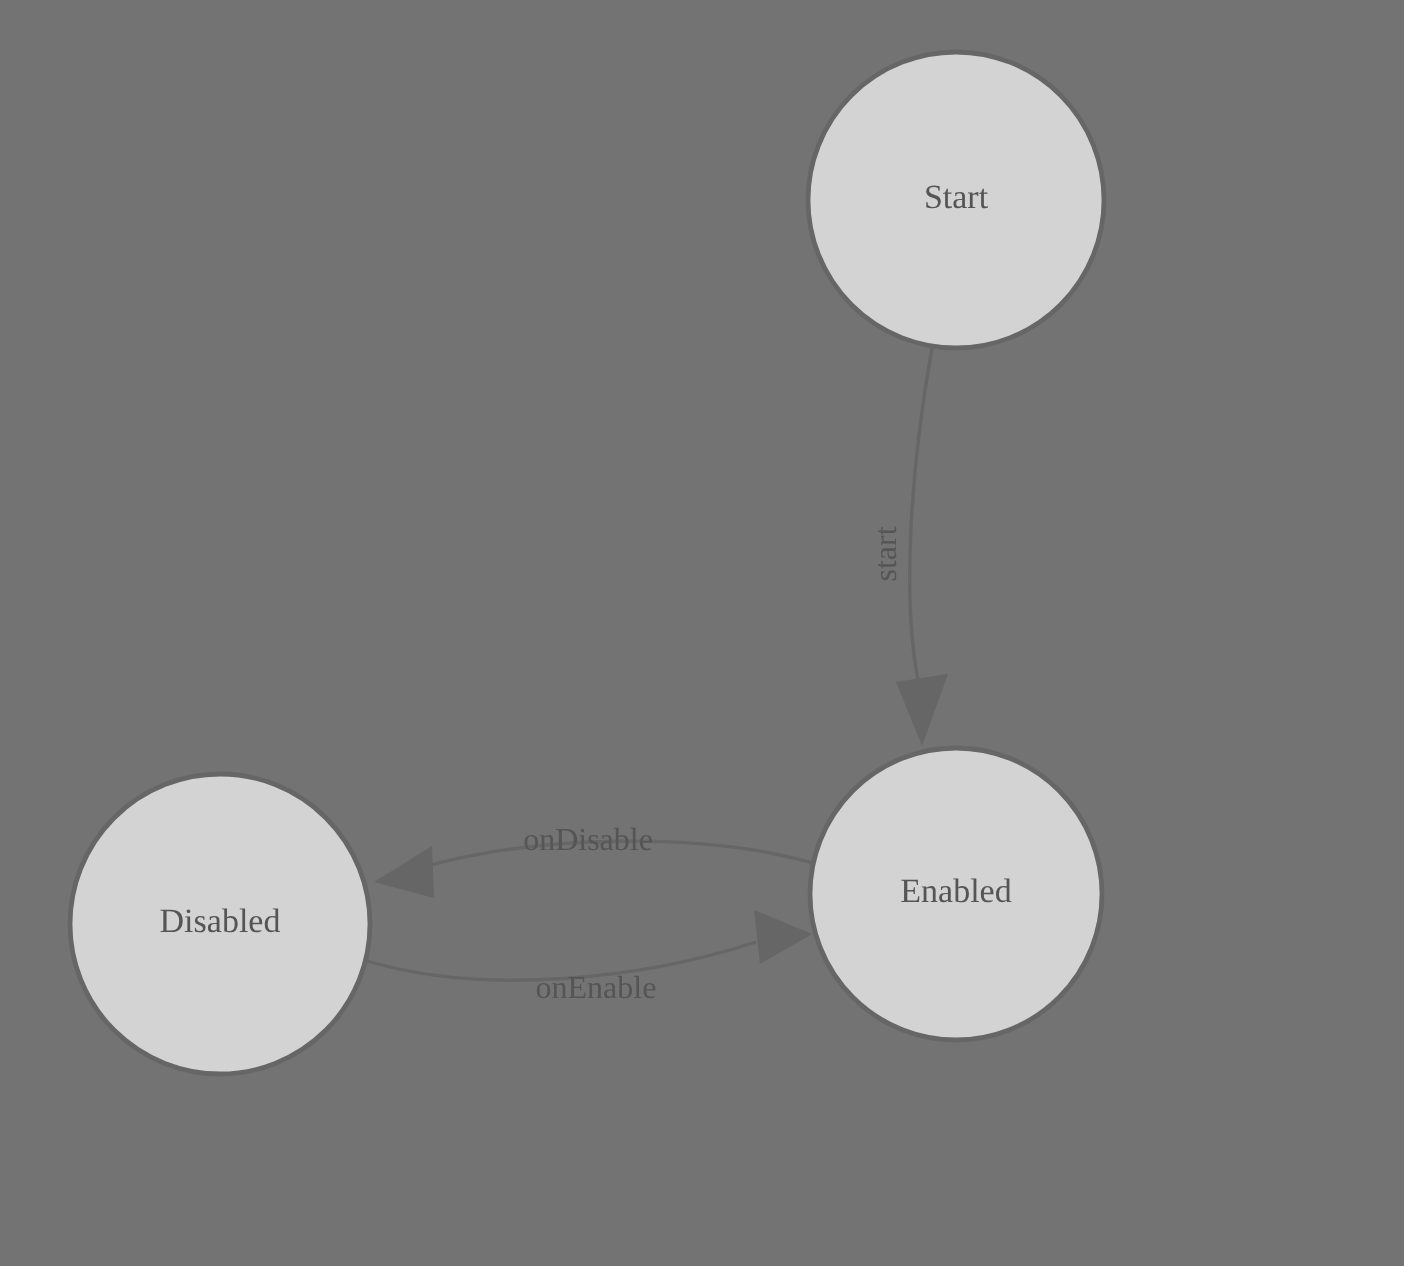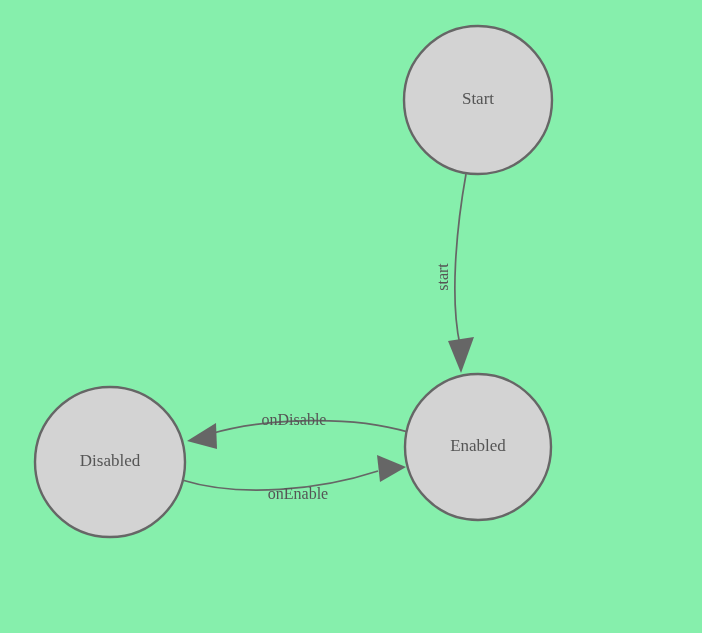--- a/index.html
+++ b/index.html
@@ -7,21 +7,21 @@
     padding: 0;
     background: #ffffff;
   }
   body {
     font-family: "Liberation Serif", "DejaVu Serif", serif;
   }
   #diagram-canvas {
     position: relative;
     width: 702px;
     height: 633px;
-    background: #86efac;
+    background: #737373;
     overflow: hidden;
   }
   #diagram-svg {
     position: absolute;
     top: 0;
     left: 0;
     width: 702px;
     height: 633px;
   }
   .node-circle {

